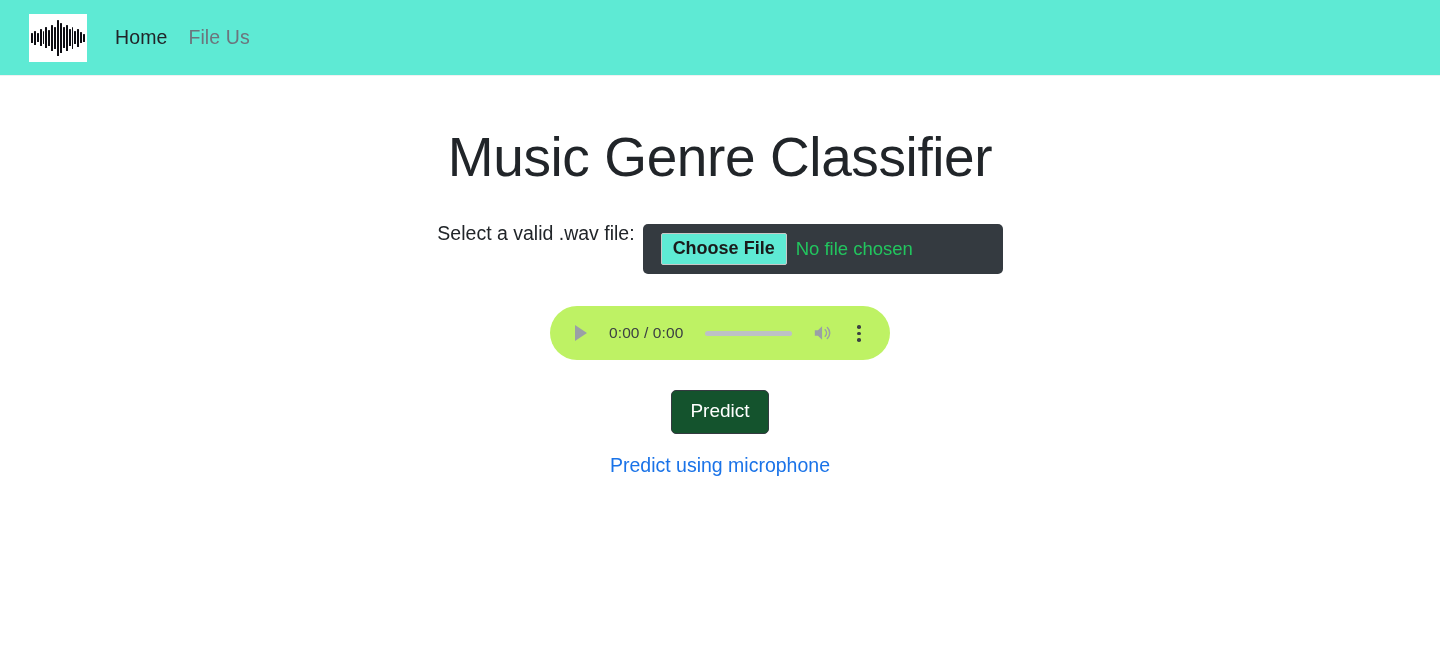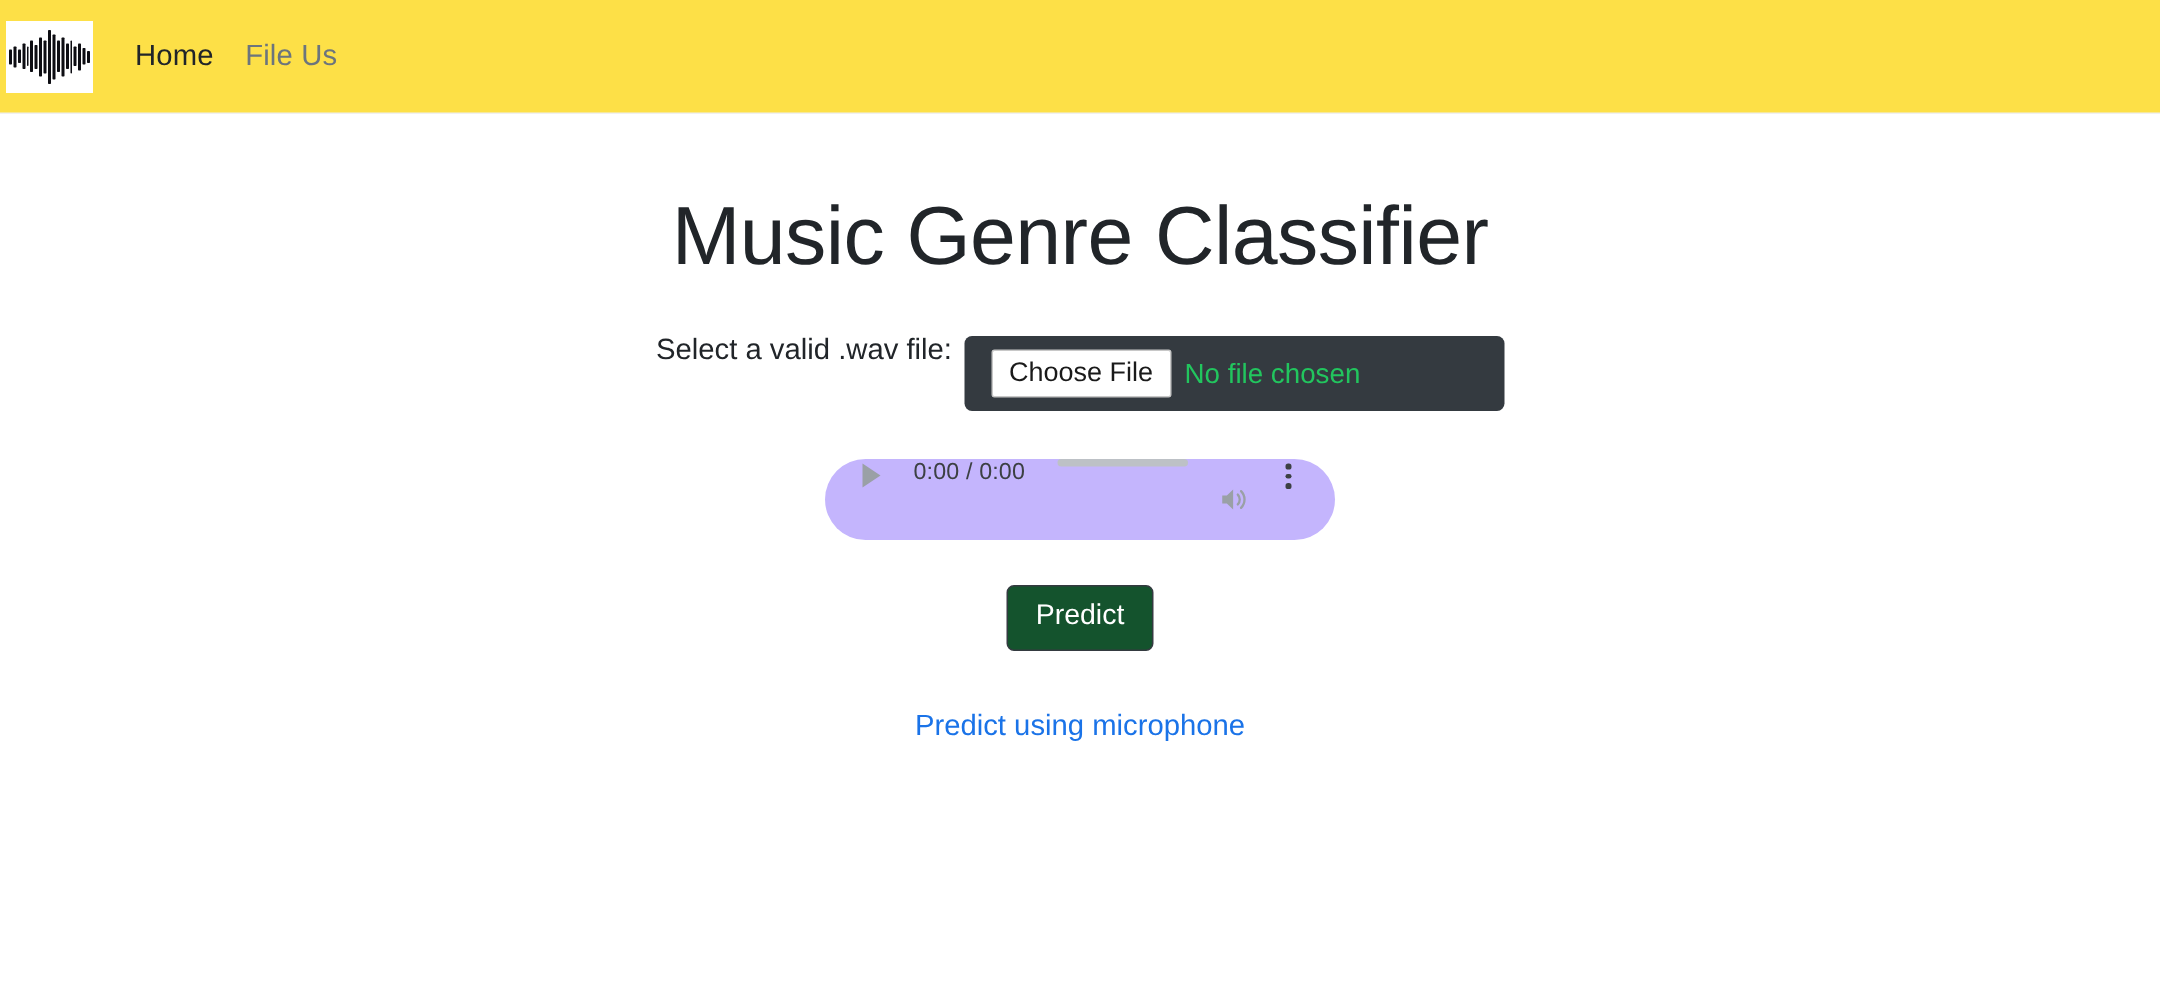--- a/index.html
+++ b/index.html
@@ -10,25 +10,25 @@
     width: 1440px;
     height: 657px;
     background: #ffffff;
     font-family: "Liberation Sans", sans-serif;
     overflow: hidden;
   }
 
   
   .navbar {
     height: 76px;
-    background: #fde047;
+    background: #5eead4;
     border-bottom: 1px solid #f0f0f1;
     display: flex;
     align-items: center;
-    padding: 0 0 0 4px;
+    padding: 0 0 0 29px;
     width: 100%;
   }
   .brand-logo {
     width: 58px;
     height: 48px;
     background: #ffffff;
     display: flex;
     align-items: center;
     justify-content: center;
     gap: 1px;
@@ -92,47 +92,49 @@
     height: 50px;
     background: #343a40;
     border-radius: 5px;
     display: flex;
     align-items: center;
     padding-left: 18px;
     gap: 0px;
     cursor: pointer;
   }
   .choose-btn {
-    background: #ffffff;
+    background: #5eead4;
     border: 1px solid #c8c8c8;
     border-radius: 2px;
     color: #1a1a1a;
     font-family: "Liberation Sans", sans-serif;
     font-size: 18px;
     padding: 4px 11px 5px 11px;
     line-height: 1.15;
     cursor: pointer;
     white-space: nowrap;
+    font-weight: bold;
   }
   .no-file-text {
     color: #22c55e;
     font-size: 18.5px;
     margin-left: 9px;
     line-height: 1;
     white-space: nowrap;
   }
 
   
   .audio-player {
     margin-top: 32px;
     width: 340px;
     height: 54px;
-    background: #c4b5fd;
+    background: #bef264;
     border-radius: 27px;
     display: flex;
+    align-items: center;
     padding: 0 22px 0 20px;
   }
   .play-btn {
     width: 22px;
     height: 22px;
     display: flex;
     align-items: center;
     justify-content: center;
     cursor: pointer;
     flex: 0 0 auto;
@@ -194,21 +196,21 @@
     border-radius: 5px;
     font-family: "Liberation Sans", sans-serif;
     font-size: 19px;
     padding: 10px 18px 11px 18px;
     line-height: 1.1;
     cursor: pointer;
   }
 
   
   .mic-link {
-    margin-top: 41px;
+    margin-top: 22px;
     font-size: 19.5px;
     color: #1a73e8;
     text-decoration: none;
     line-height: 1;
     cursor: pointer;
   }
 </style>
 </head>
 <body>
 

